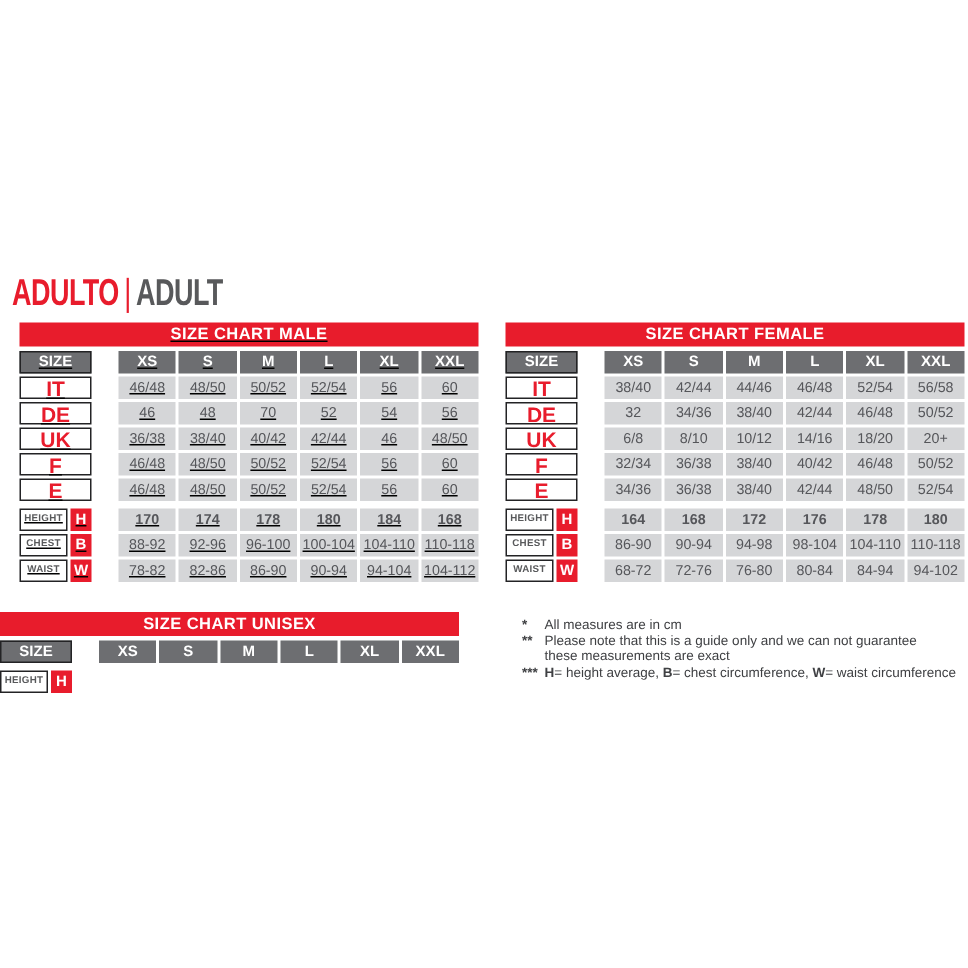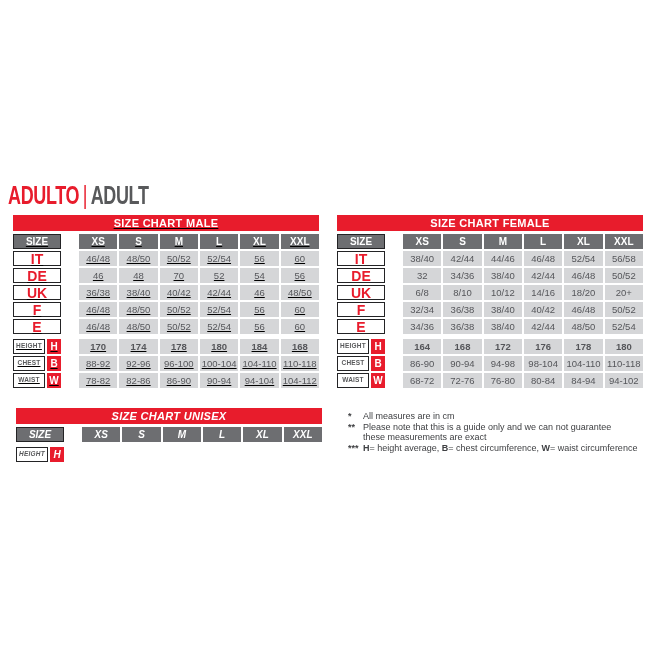--- a/index.html
+++ b/index.html
@@ -29,21 +29,21 @@
     font-weight: 400;
     color: var(--red);
     padding: 0 5px;
   }
   .title .secondary { color: var(--title-gray); }
 
   
   .table { position: absolute; width: 306px; }
   .table.male   { left: 13px;   top: 215px; text-decoration: underline; }
   .table.female { left: 337px; top: 215px; }
-  .table.unisex { left: 16px;   top: 408px; font-style: italic; }
+  .table.unisex { left: 0;   top: 408px; }
 
   .bar {
     height: 16px;
     background: var(--red);
     color: #ffffff;
     font-size: 11px;
     font-weight: bold;
     line-height: 16px;
     text-align: center;
     letter-spacing: 0.3px;

